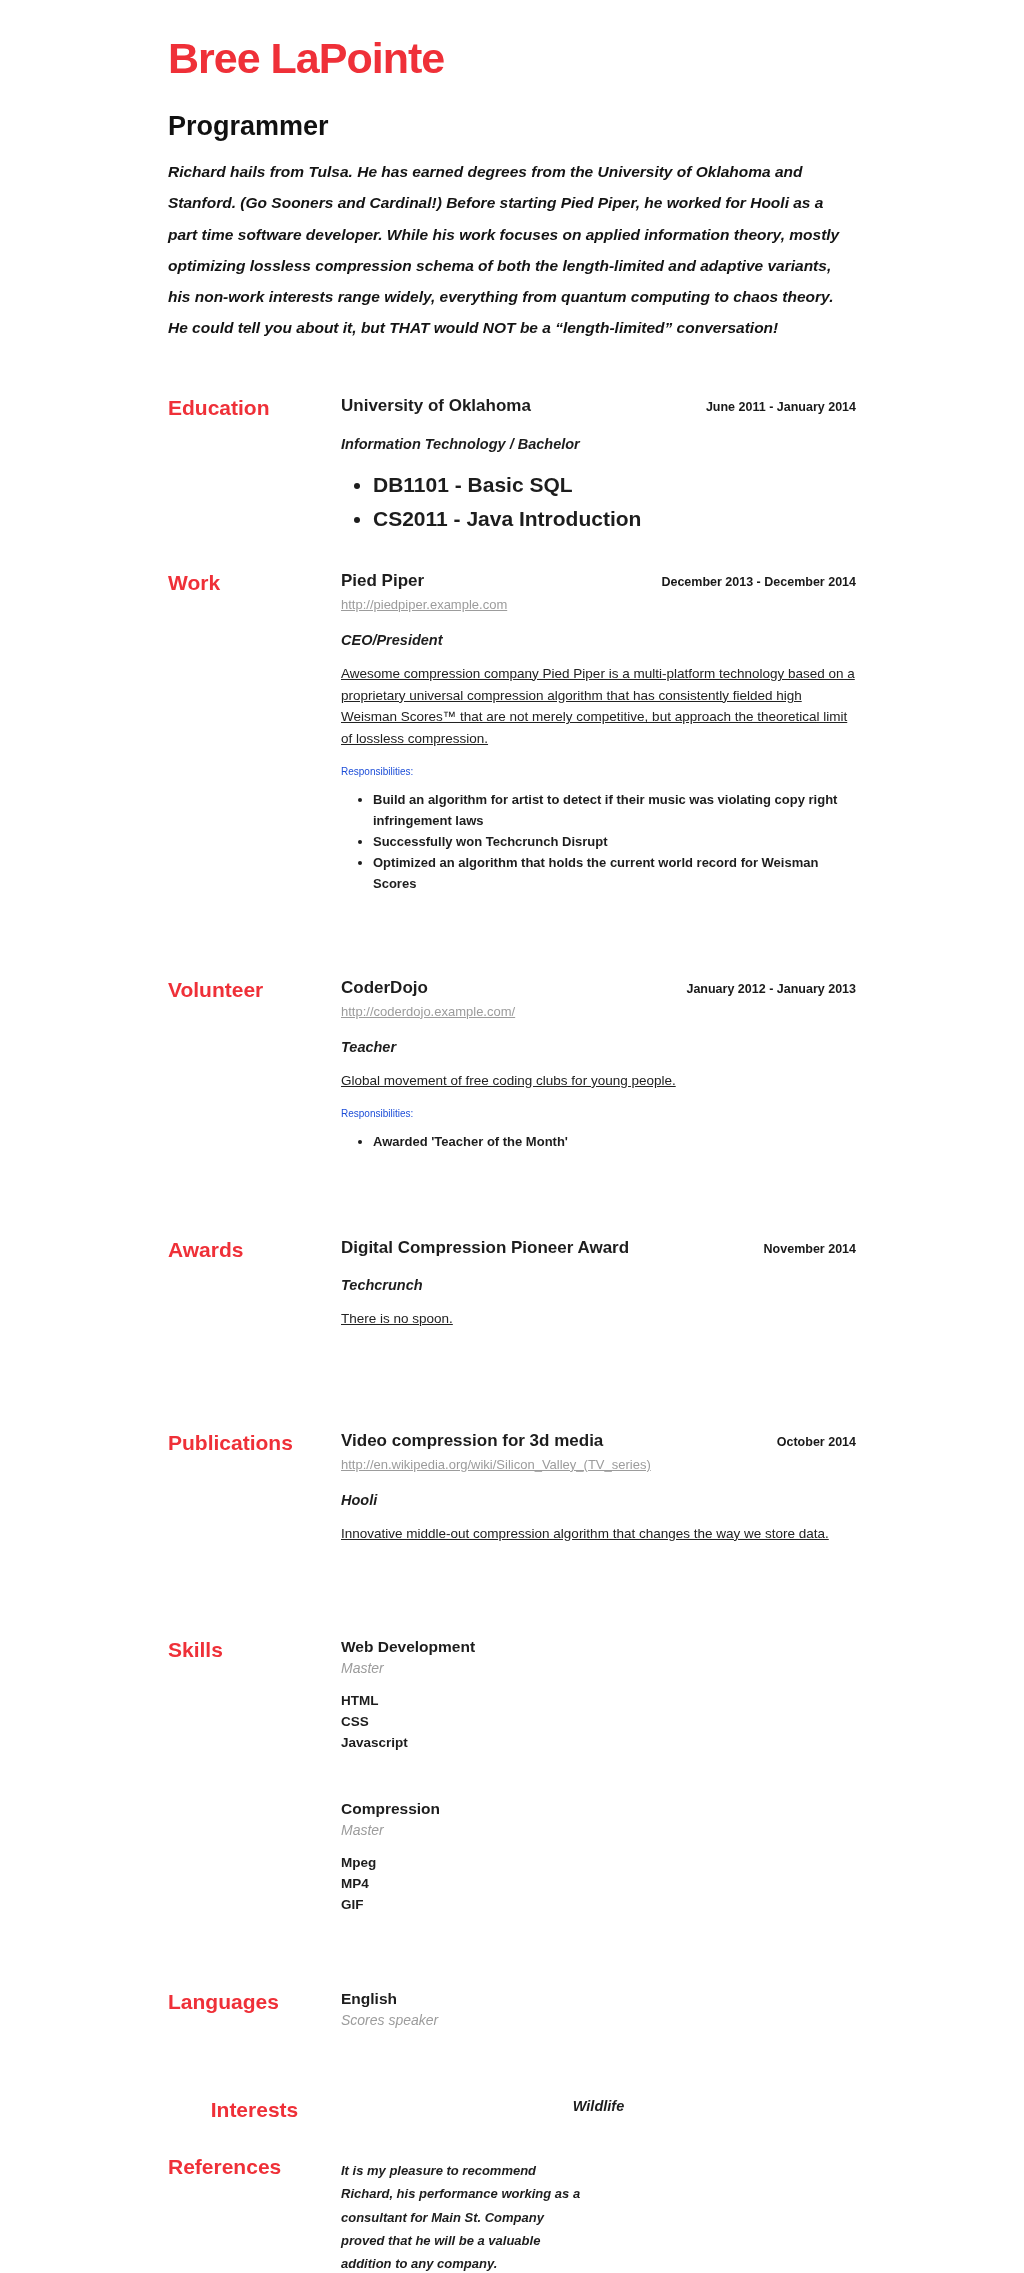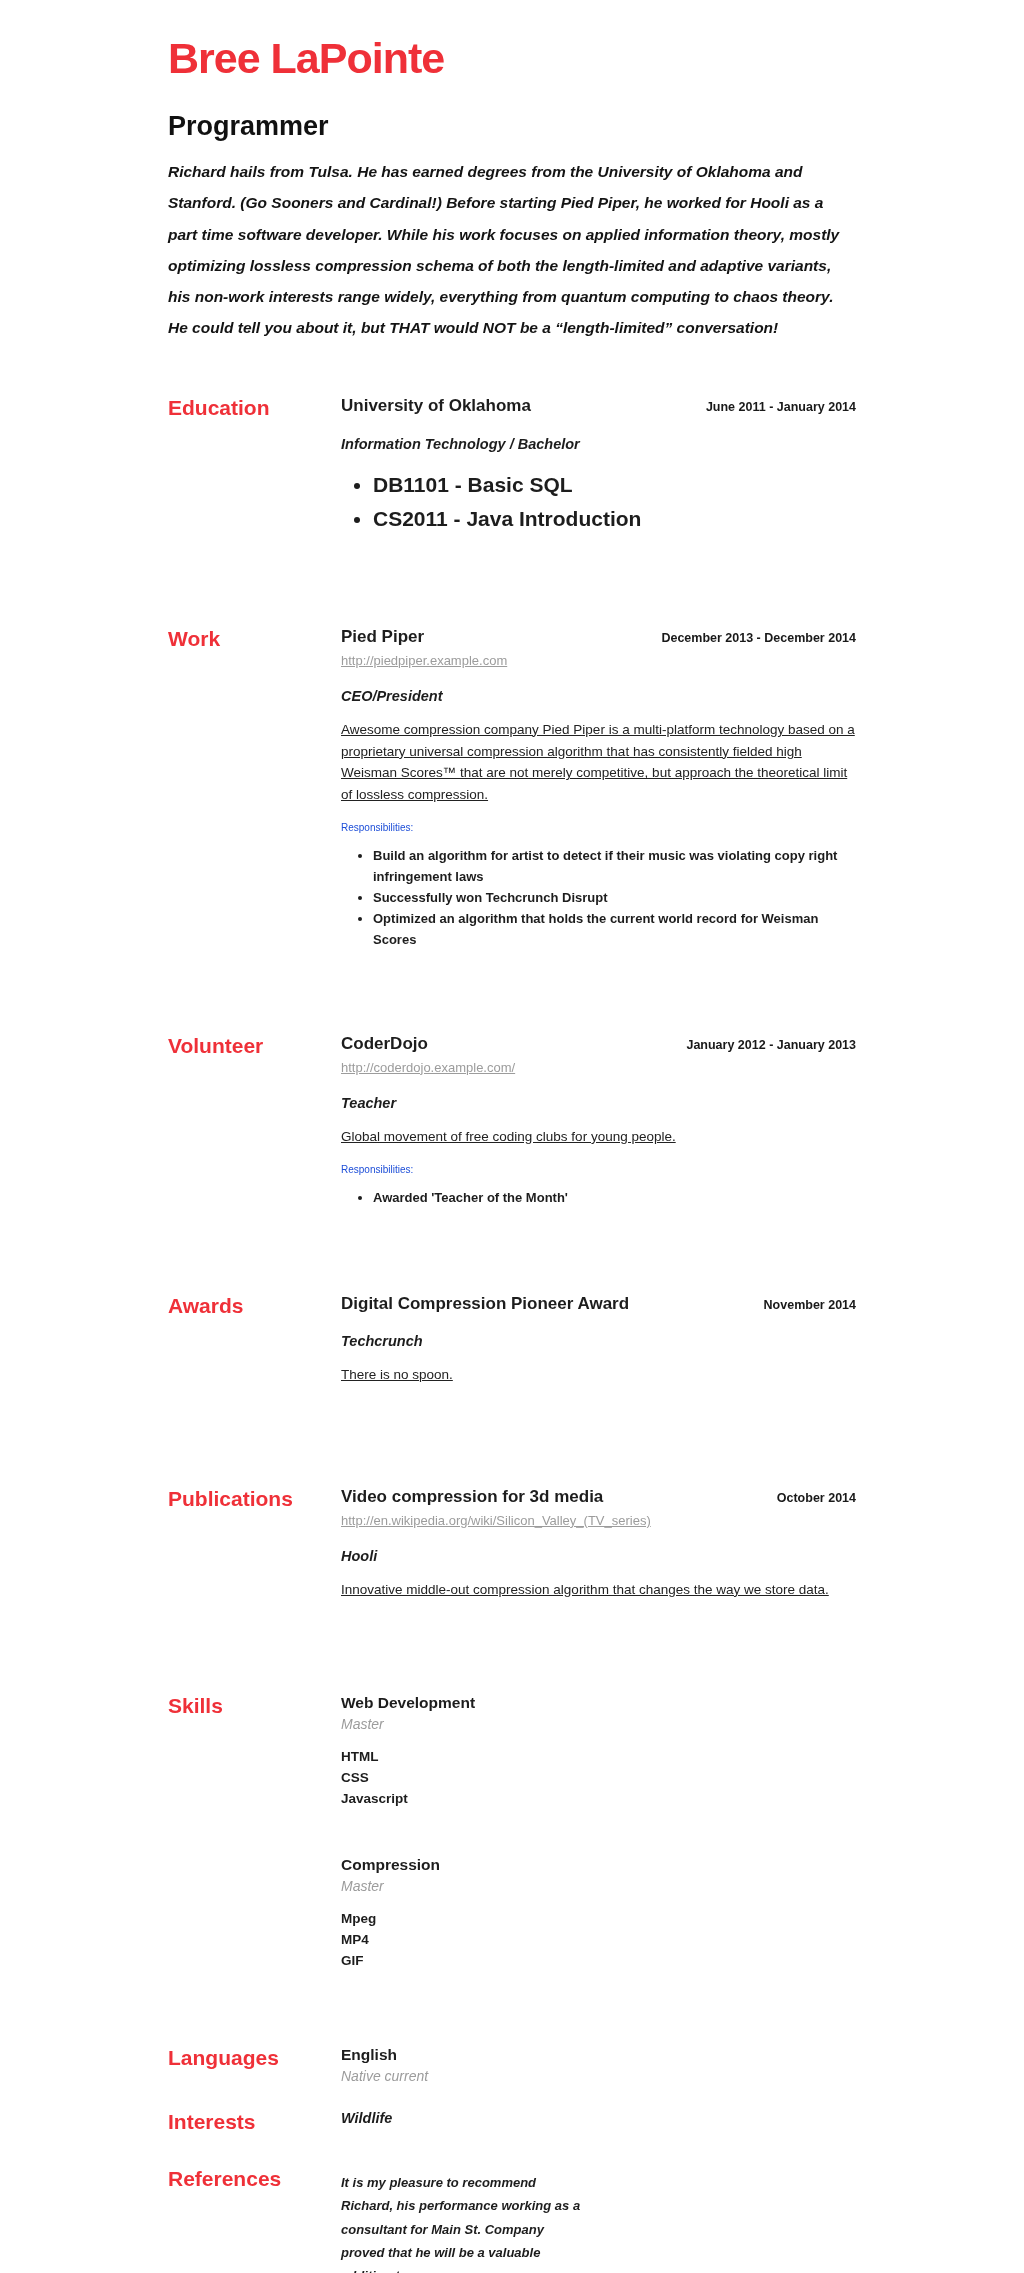--- a/index.html
+++ b/index.html
@@ -56,27 +56,27 @@
   .sec h2{
     margin:0;
     color:var(--accent);
     font-size:21px;
     font-weight:bold;
     line-height:1.1;
   }
   .sec-body{min-width:0;}
 
   #sec-education{margin-top:52px;}
-  #sec-work{margin-top:92px;}
+  #sec-work{margin-top:36px;}
   #sec-volunteer{margin-top:84px;}
   #sec-awards{margin-top:86px;}
   #sec-publications{margin-top:88px;}
   #sec-skills{margin-top:80px;}
   #sec-languages{margin-top:74px;}
-  #sec-interests{margin-top:26px;}
+  #sec-interests{margin-top:70px;text-align:center;}
   #sec-references{margin-top:34px;}
 
   .entry-head{
     display:flex;
     justify-content:space-between;
     align-items:baseline;
   }
   .entry-title{
     font-size:17px;
     font-weight:bold;
@@ -293,21 +293,21 @@
           <div>GIF</div>
         </div>
       </div>
     </div>
   </section>
 
   <section class="sec" id="sec-languages">
     <h2>Languages</h2>
     <div class="sec-body">
       <div class="skill-name">English</div>
-      <div class="fluency">Native current</div>
+      <div class="fluency">Scores speaker</div>
     </div>
   </section>
 
   <section class="sec" id="sec-interests">
     <h2>Interests</h2>
     <div class="sec-body">
       <div class="interest-name">Wildlife</div>
     </div>
   </section>
 

